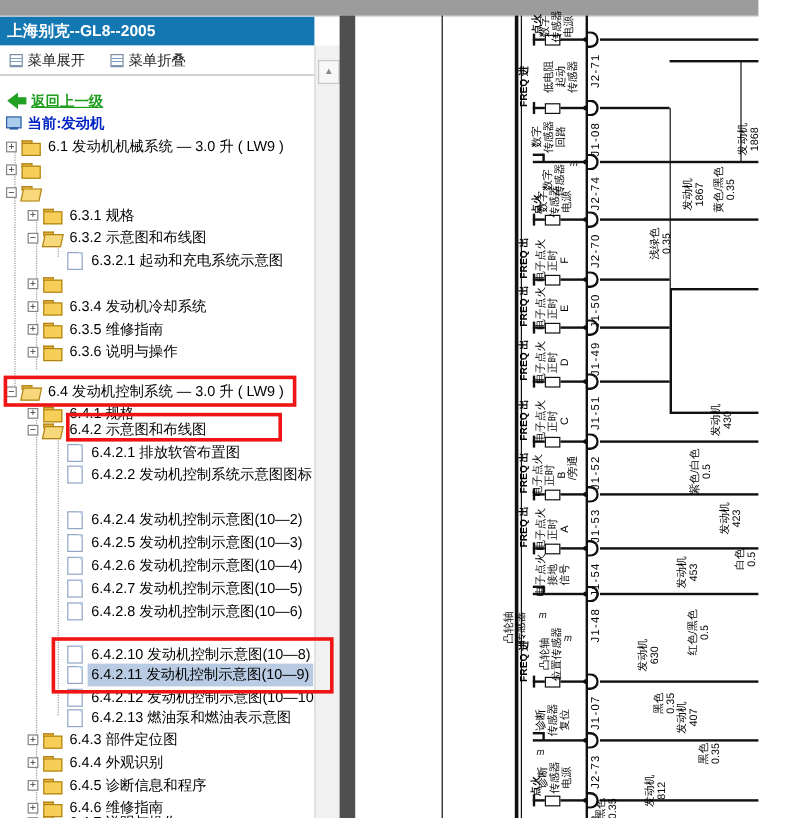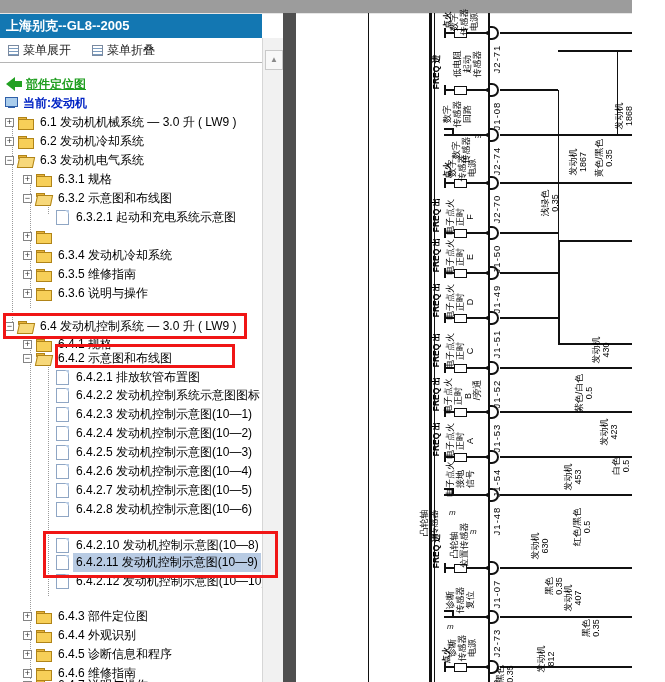--- a/index.html
+++ b/index.html
@@ -75,21 +75,21 @@
     </div>
     <div class="menu-item" style="left:92px">
       <span class="mi-icon"></span>
       <span>菜单折叠</span>
     </div>
   </div>
 
   <div id="backrow">
     <span class="arrow-head"></span>
     <span class="arrow-bar" style="margin-left:-4px"></span>
-    <span id="backlink">部件定位图</span>
+    <span id="backlink">返回上一级</span>
   </div>
 
   <div id="currow">
     <span class="pc-icon">
         <span class="scr"></span>
         <span class="base"></span>
       </span>
     <span id="curlabel">当前:发动机</span>
   </div>
 
@@ -106,29 +106,27 @@
           <div class="body"></div>
         </div>
         <div class="tlabel">6.1 发动机机械系统 — 3.0 升 ( LW9 )</div>
       </div>
       <div class="trow" style="left: 5px; top: 133px;">
         <div class="texp">+</div>
         <div class="fold">
           <div class="tab"></div>
           <div class="body"></div>
         </div>
-        <div class="tlabel">6.2 发动机冷却系统</div>
       </div>
       <div class="trow" style="left: 5px; top: 152px;">
         <div class="texp">−</div>
         <div class="fold open">
           <div class="tab"></div>
           <div class="body"></div>
         </div>
-        <div class="tlabel">6.3 发动机电气系统</div>
       </div>
       <div class="trow" style="left: 23px; top: 171px;">
         <div class="texp">+</div>
         <div class="fold">
           <div class="tab"></div>
           <div class="body"></div>
         </div>
         <div class="tlabel">6.3.1 规格</div>
       </div>
       <div class="trow" style="left: 23px; top: 190px;">
@@ -202,25 +200,20 @@
       <div class="trow" style="left: 41px; top: 369px;">
         <div class="tspacer"></div>
         <div class="doc"></div>
         <div class="tlabel">6.4.2.1 排放软管布置图</div>
       </div>
       <div class="trow" style="left: 41px; top: 387px;">
         <div class="tspacer"></div>
         <div class="doc"></div>
         <div class="tlabel">6.4.2.2 发动机控制系统示意图图标</div>
       </div>
-      <div class="trow" style="left: 41px; top: 406px;">
-        <div class="tspacer"></div>
-        <div class="doc"></div>
-        <div class="tlabel">6.4.2.3 发动机控制示意图(10—1)</div>
-      </div>
       <div class="trow" style="left: 41px; top: 425px;">
         <div class="tspacer"></div>
         <div class="doc"></div>
         <div class="tlabel">6.4.2.4 发动机控制示意图(10—2)</div>
       </div>
       <div class="trow" style="left: 41px; top: 444px;">
         <div class="tspacer"></div>
         <div class="doc"></div>
         <div class="tlabel">6.4.2.5 发动机控制示意图(10—3)</div>
       </div>
@@ -246,20 +239,25 @@
       </div>
       <div class="trow" style="left: 41px; top: 554px;">
         <div class="tspacer"></div>
         <div class="doc"></div>
         <div class="tlabel sel">6.4.2.11 发动机控制示意图(10—9)</div>
       </div>
       <div class="trow" style="left: 41px; top: 573px;">
         <div class="tspacer"></div>
         <div class="doc"></div>
         <div class="tlabel">6.4.2.12 发动机控制示意图(10—10)</div>
+      </div>
+      <div class="trow" style="left: 41px; top: 590px;">
+        <div class="tspacer"></div>
+        <div class="doc"></div>
+        <div class="tlabel">6.4.2.13 燃油泵和燃油表示意图</div>
       </div>
       <div class="trow" style="left: 23px; top: 608px;">
         <div class="texp">+</div>
         <div class="fold">
           <div class="tab"></div>
           <div class="body"></div>
         </div>
         <div class="tlabel">6.4.3 部件定位图</div>
       </div>
       <div class="trow" style="left: 23px; top: 627px;">

